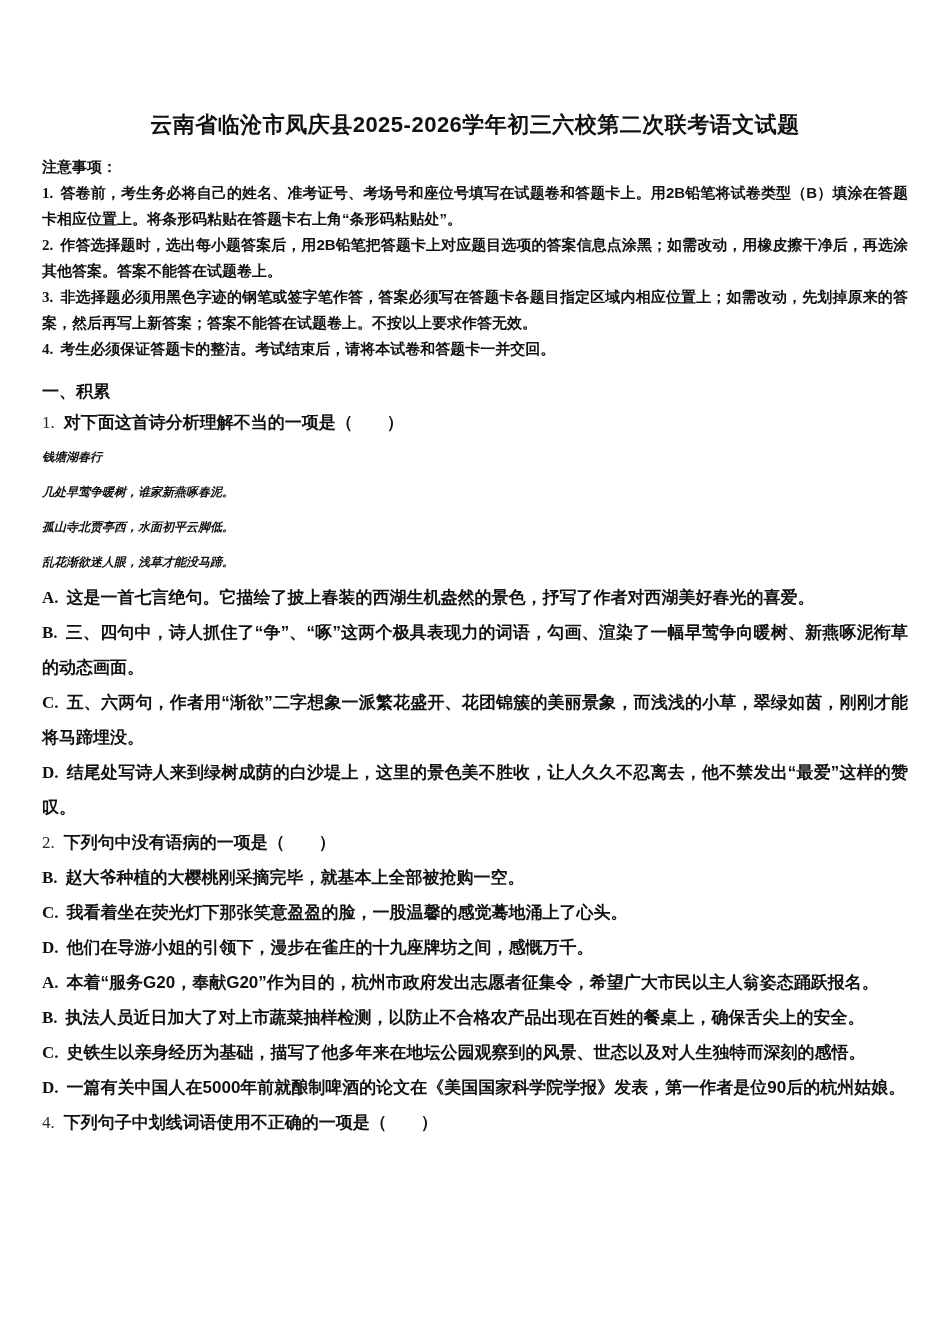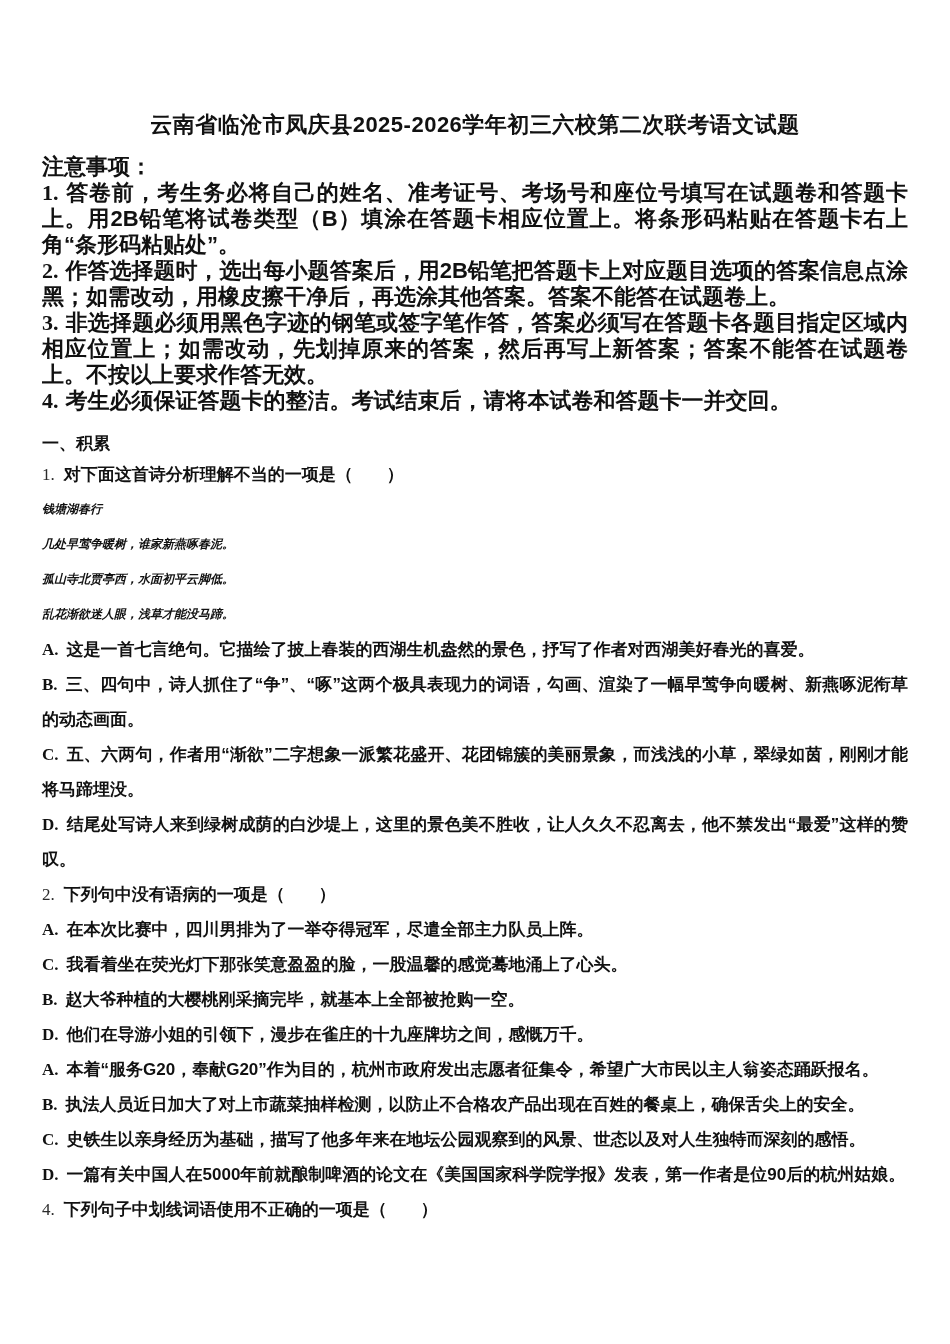--- a/index.html
+++ b/index.html
@@ -19,21 +19,21 @@
     background: #ffffff;
   }
   .title {
     text-align: center;
     font-size: 22px;
     font-weight: bold;
     letter-spacing: 0.5px;
     margin-bottom: 14px;
   }
   
-  .notices { font-size: 22px; font-weight: bold; line-height: 26px; }
+  .notices { font-size: 15px; font-weight: bold; line-height: 26px; }
   .notice-head { line-height: 26px; }
   .notice { text-align: justify; }
   .notice .num {
     font-family: "Liberation Serif", "DejaVu Serif", serif;
     font-weight: bold;
     margin-right: 7px;
   }
   
   .body { margin-top: 17px; font-size: 17px; font-weight: bold; }
   .section-head { line-height: 26px; }
@@ -84,23 +84,22 @@
       <p class="poem">孤山寺北贾亭西，水面初平云脚低。</p>
       <p class="poem">乱花渐欲迷人眼，浅草才能没马蹄。</p>
       <p class="opt"><span class="letter">A.</span><span>这是一首七言绝句。它描绘了披上春装的西湖生机盎然的景色，抒写了作者对西湖美好春光的喜爱。</span></p>
       <p class="opt"><span class="letter">B.</span><span>三、四句中，诗人抓住了“争”、“啄”这两个极具表现力的词语，勾画、渲染了一幅早莺争向暖树、新燕啄泥衔草的动态画面。</span></p>
       <p class="opt"><span class="letter">C.</span><span>五、六两句，作者用“渐欲”二字想象一派繁花盛开、花团锦簇的美丽景象，而浅浅的小草，翠绿如茵，刚刚才能将马蹄埋没。</span></p>
       <p class="opt"><span class="letter">D.</span><span>结尾处写诗人来到绿树成荫的白沙堤上，这里的景色美不胜收，让人久久不忍离去，他不禁发出“最爱”这样的赞叹。</span></p>
     </div>
 
     <div>
       <p class="qstem"><span class="qnum">2.</span><span>下列句中没有语病的一项是（　　）</span></p>
-      <p class="opt"><span class="letter">A.</span><span>在本次比赛中，四川男排为了一举夺得冠军，尽遣全部主力队员上阵。</span></p>
+      <p class="opt"><span class="letter">B.</span><span>赵大爷种植的大樱桃刚采摘完毕，就基本上全部被抢购一空。</span></p>
       <p class="opt"><span class="letter">C.</span><span>我看着坐在荧光灯下那张笑意盈盈的脸，一股温馨的感觉蓦地涌上了心头。</span></p>
-      <p class="opt"><span class="letter">B.</span><span>赵大爷种植的大樱桃刚采摘完毕，就基本上全部被抢购一空。</span></p>
       <p class="opt"><span class="letter">D.</span><span>他们在导游小姐的引领下，漫步在雀庄的十九座牌坊之间，感慨万千。</span></p>
     </div>
 
     <div>
       <p class="opt"><span class="letter">A.</span><span>本着“服务G20，奉献G20”作为目的，杭州市政府发出志愿者征集令，希望广大市民以主人翁姿态踊跃报名。</span></p>
       <p class="opt"><span class="letter">B.</span><span>执法人员近日加大了对上市蔬菜抽样检测，以防止不合格农产品出现在百姓的餐桌上，确保舌尖上的安全。</span></p>
       <p class="opt"><span class="letter">C.</span><span>史铁生以亲身经历为基础，描写了他多年来在地坛公园观察到的风景、世态以及对人生独特而深刻的感悟。</span></p>
       <p class="opt"><span class="letter">D.</span><span>一篇有关中国人在5000年前就酿制啤酒的论文在《美国国家科学院学报》发表，第一作者是位90后的杭州姑娘。</span></p>
     </div>
 

